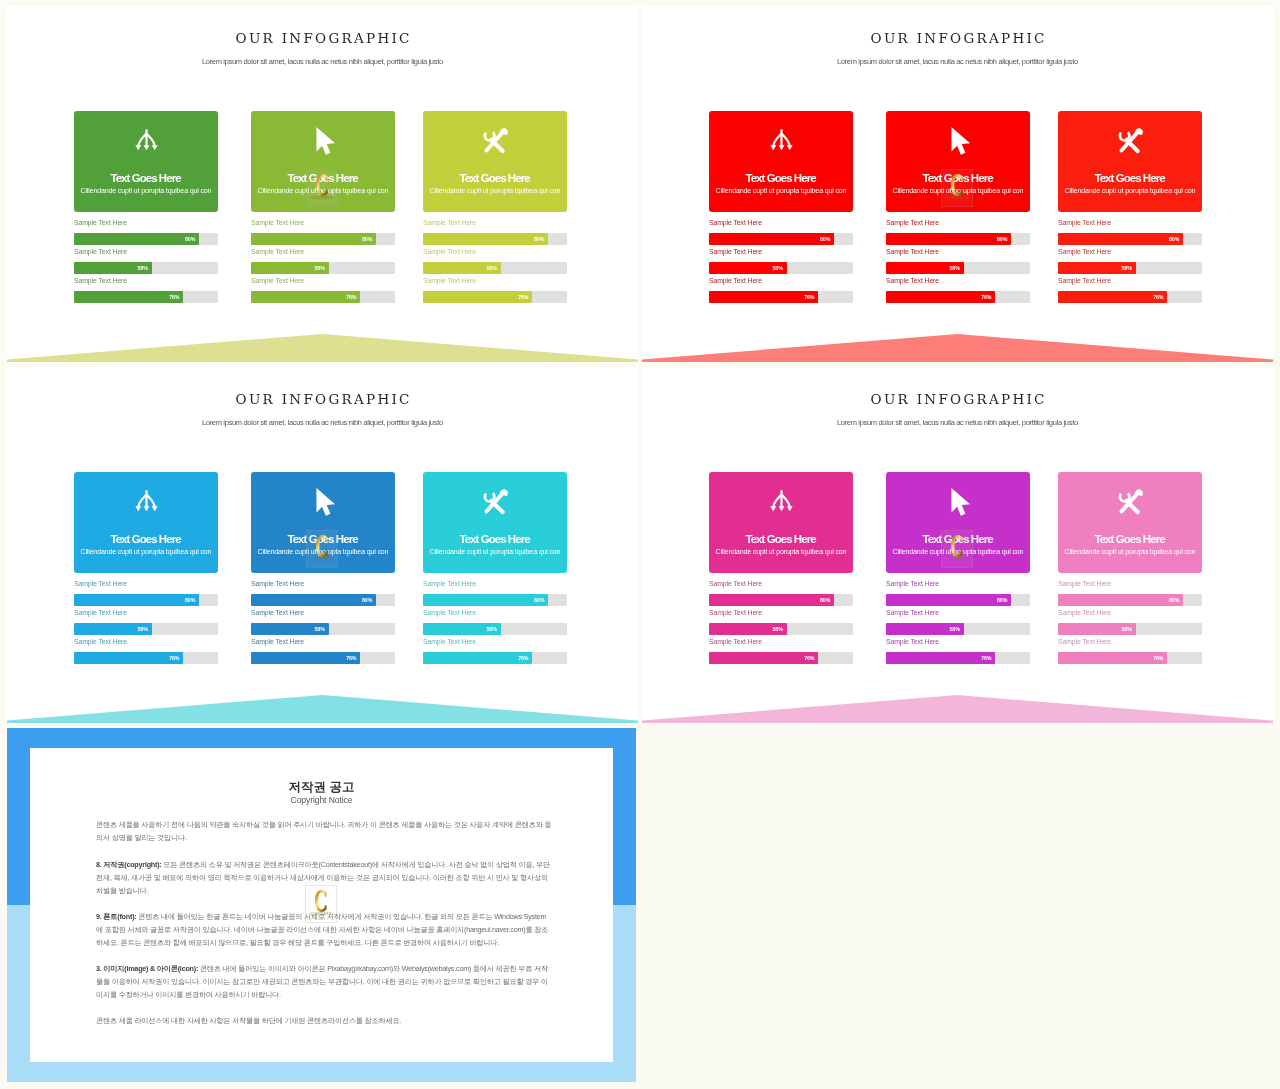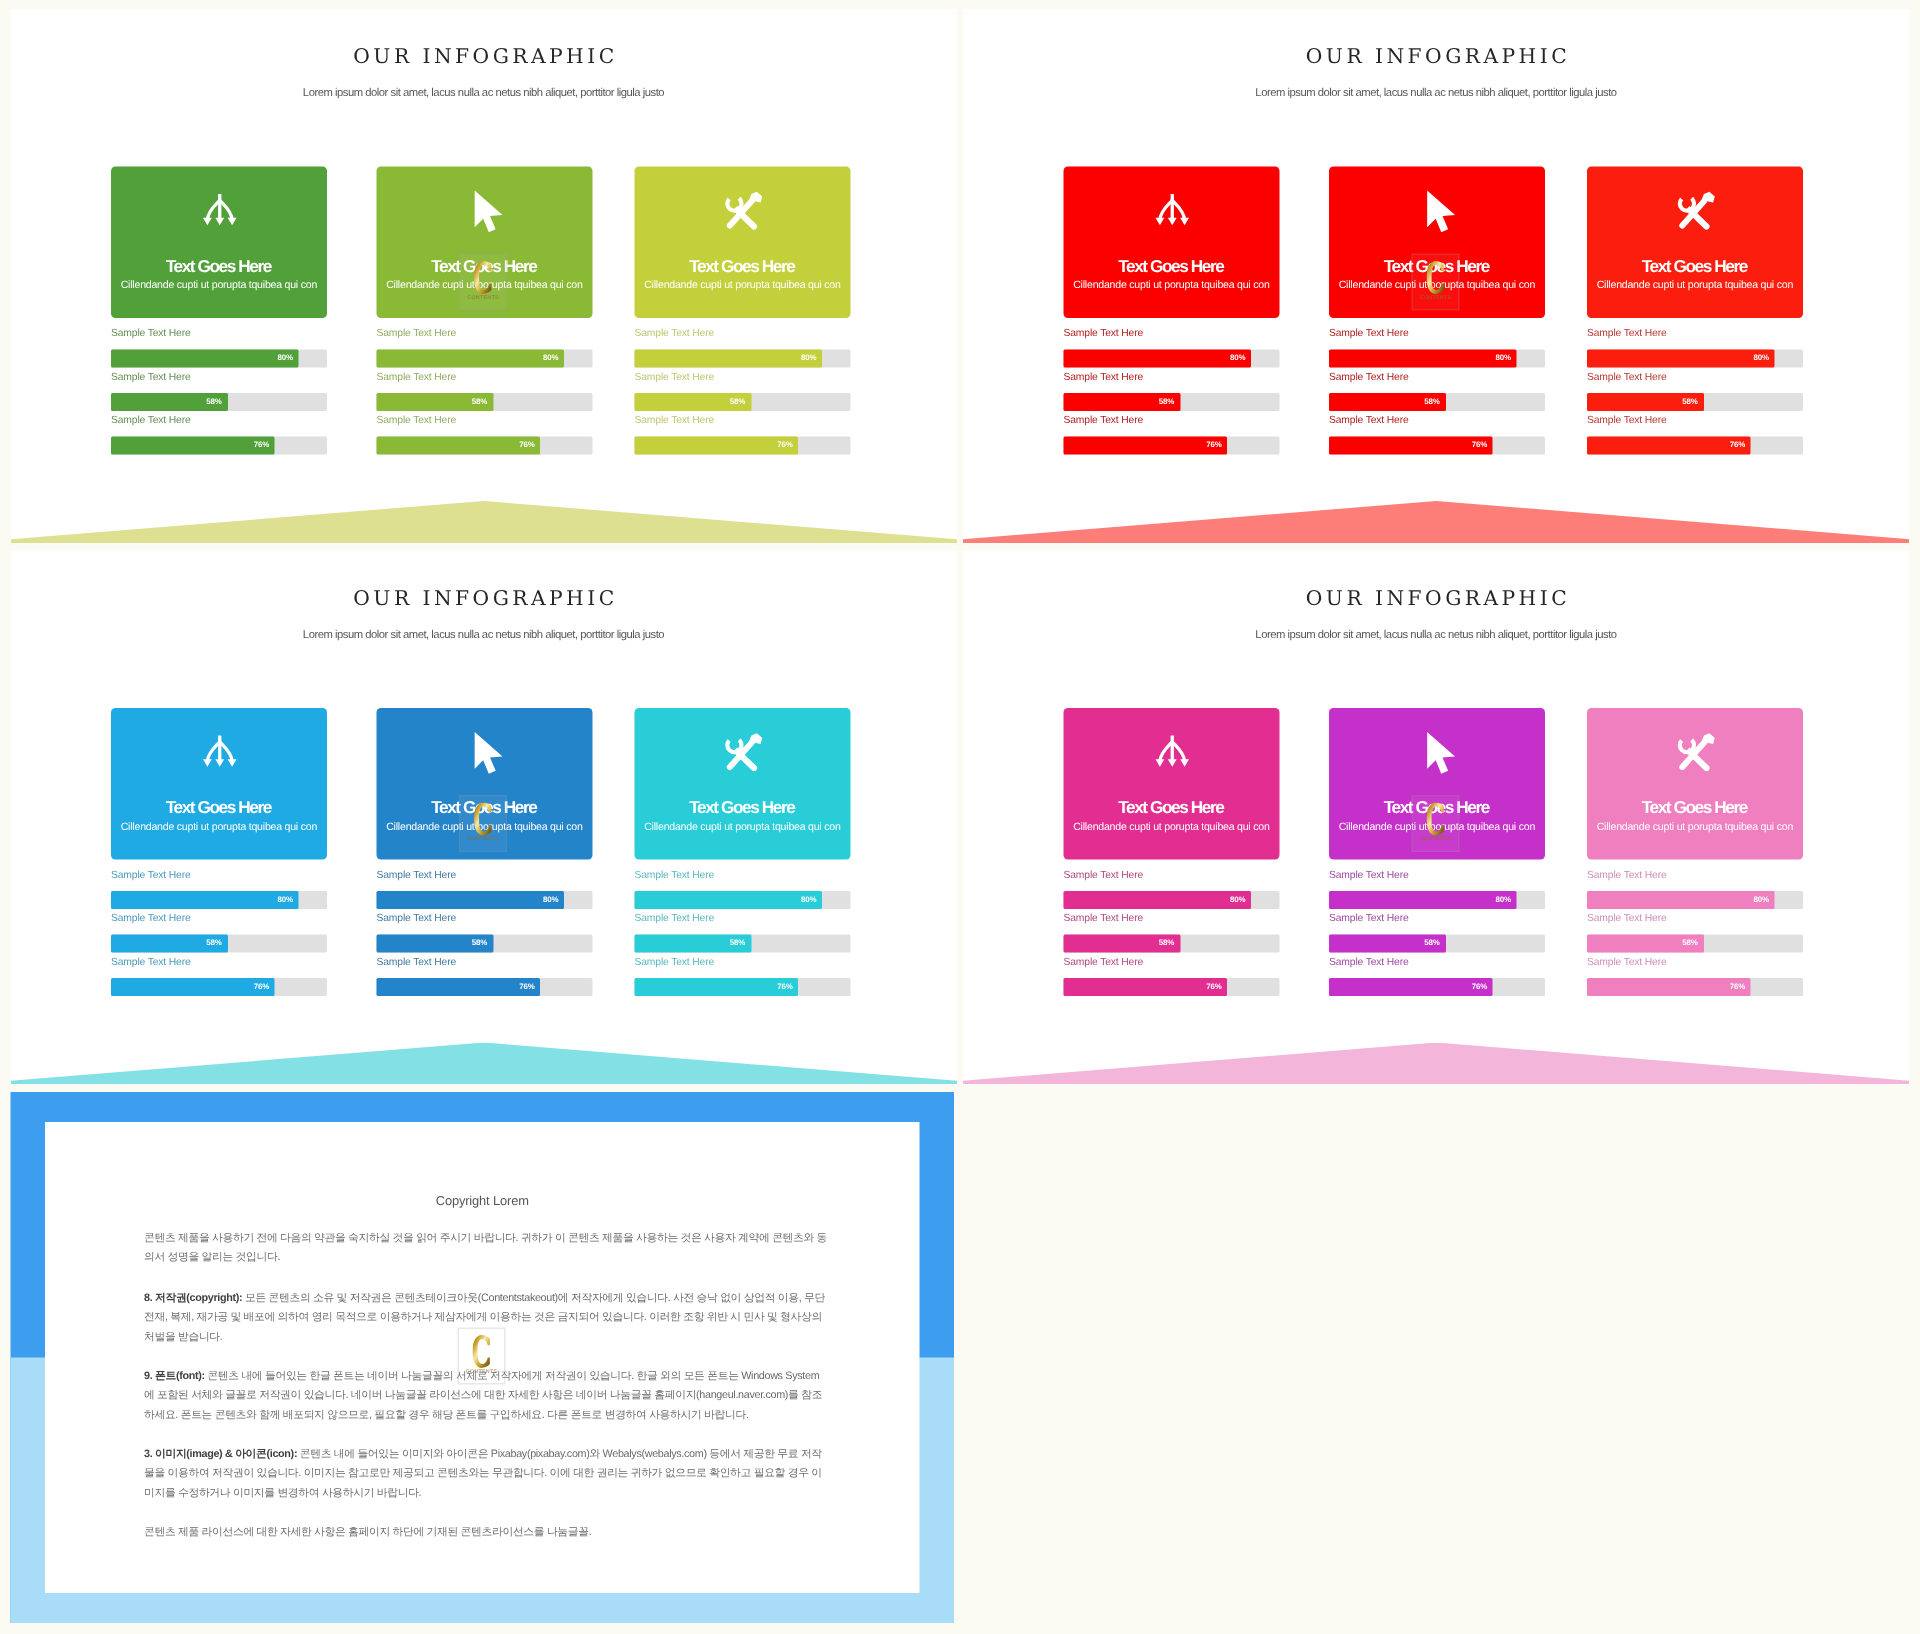--- a/index.html
+++ b/index.html
@@ -415,26 +415,27 @@
           <svg width="12" height="22" viewBox="0 0 26 42" preserveAspectRatio="none">
             <path fill="url(#grad-gold)" d="M25 4.5V13h-3.1C20.6 8 17.7 5.1 14 5.1 9.7 5.1 7.3 9.6 7.3 21s2.4 15.9 6.7 15.9c3.8 0 6.7-3 8-8.3H25V37c-3.3 3.2-7.3 4.9-11.7 4.9C5.4 41.9 0 34.1 0 21S5.4 0 13.3 0C17.7 0 21.7 1.5 25 4.5z"></path>
           </svg>
         </div>
         <div class="tag">CONTENTS</div>
       </div>
     </div>
     <div class="slide sel" style="left:7px;top:728px;width:629px;height:354px">
       <div class="selhalf" style="top:177px;height:177px;background:#a9ddf7"></div>
       <div class="cpy-page" style="left:23px;top:20px;width:583px;height:314px">
-        <div class="cpy-h2" style="top:48px">Copyright Lorem</div>
+        <div class="cpy-h1" style="top:33px">저작권 공고</div>
+        <div class="cpy-h2" style="top:48px">Copyright Notice</div>
         <div class="cpy-p" style="left:66px;top:71px;width:456px">콘텐츠 제품을 사용하기 전에 다음의 약관을 숙지하실 것을 읽어 주시기 바랍니다. 귀하가 이 콘텐츠 제품을 사용하는 것은 사용자 계약에 콘텐츠와 동의서 성명을 알리는 것입니다.</div>
         <div class="cpy-p" style="left:66px;top:111px;width:456px"><b>8. 저작권(copyright):</b><span>&nbsp;</span><span>모든 콘텐츠의 소유 및 저작권은 콘텐츠테이크아웃(Contentstakeout)에 저작자에게 있습니다. 사전 승낙 없이 상업적 이용, 무단전재, 복제, 재가공 및 배포에 의하여 영리 목적으로 이용하거나 제삼자에게 이용하는 것은 금지되어 있습니다. 이러한 조항 위반 시 민사 및 형사상의 처벌을 받습니다.</span></div>
         <div class="cpy-p" style="left:66px;top:163px;width:456px"><b>9. 폰트(font):</b><span>&nbsp;</span><span>콘텐츠 내에 들어있는 한글 폰트는 네이버 나눔글꼴의 서체로 저작자에게 저작권이 있습니다. 한글 외의 모든 폰트는 Windows System에 포함된 서체와 글꼴로 저작권이 있습니다. 네이버 나눔글꼴 라이선스에 대한 자세한 사항은 네이버 나눔글꼴 홈페이지(hangeul.naver.com)를 참조하세요. 폰트는 콘텐츠와 함께 배포되지 않으므로, 필요할 경우 해당 폰트를 구입하세요. 다른 폰트로 변경하여 사용하시기 바랍니다.</span></div>
         <div class="cpy-p" style="left:66px;top:215px;width:456px"><b>3. 이미지(image) &amp; 아이콘(icon):</b><span>&nbsp;</span><span>콘텐츠 내에 들어있는 이미지와 아이콘은 Pixabay(pixabay.com)와 Webalys(webalys.com) 등에서 제공한 무료 저작물을 이용하여 저작권이 있습니다. 이미지는 참고로만 제공되고 콘텐츠와는 무관합니다. 이에 대한 권리는 귀하가 없으므로 확인하고 필요할 경우 이미지를 수정하거나 이미지를 변경하여 사용하시기 바랍니다.</span></div>
-        <div class="cpy-p" style="left:66px;top:267px;width:456px">콘텐츠 제품 라이선스에 대한 자세한 사항은 홈페이지 하단에 기재된 콘텐츠라이선스를 나눔글꼴.</div>
+        <div class="cpy-p" style="left:66px;top:267px;width:456px">콘텐츠 제품 라이선스에 대한 자세한 사항은 저작물을 하단에 기재된 콘텐츠라이선스를 참조하세요.</div>
       </div>
       <div class="wm" style="left:298px;top:157px">
         <div class="bx"></div>
         <div class="cee" aria-label="C">
           <svg width="12" height="22" viewBox="0 0 26 42" preserveAspectRatio="none">
             <path fill="url(#grad-gold)" d="M25 4.5V13h-3.1C20.6 8 17.7 5.1 14 5.1 9.7 5.1 7.3 9.6 7.3 21s2.4 15.9 6.7 15.9c3.8 0 6.7-3 8-8.3H25V37c-3.3 3.2-7.3 4.9-11.7 4.9C5.4 41.9 0 34.1 0 21S5.4 0 13.3 0C17.7 0 21.7 1.5 25 4.5z"></path>
           </svg>
         </div>
         <div class="tag">CONTENTS</div>
       </div>

